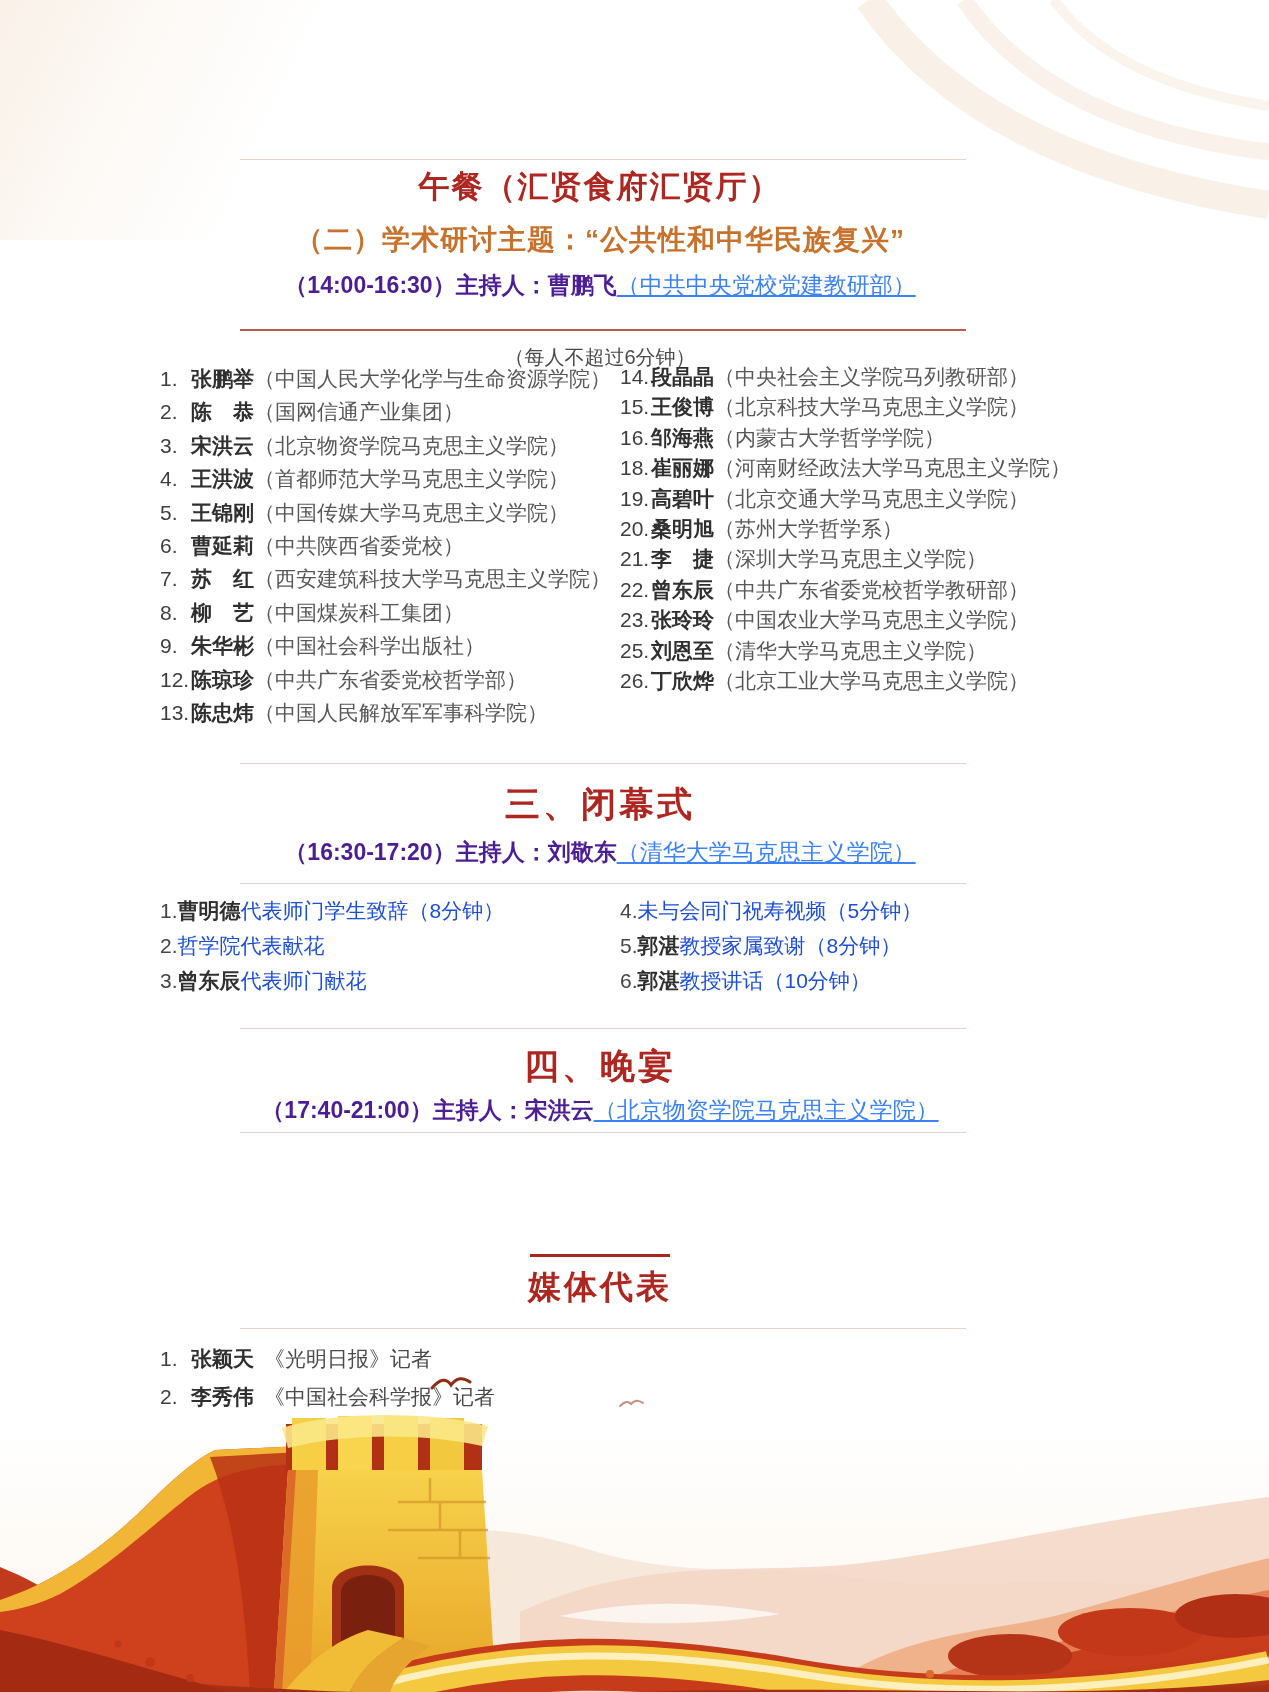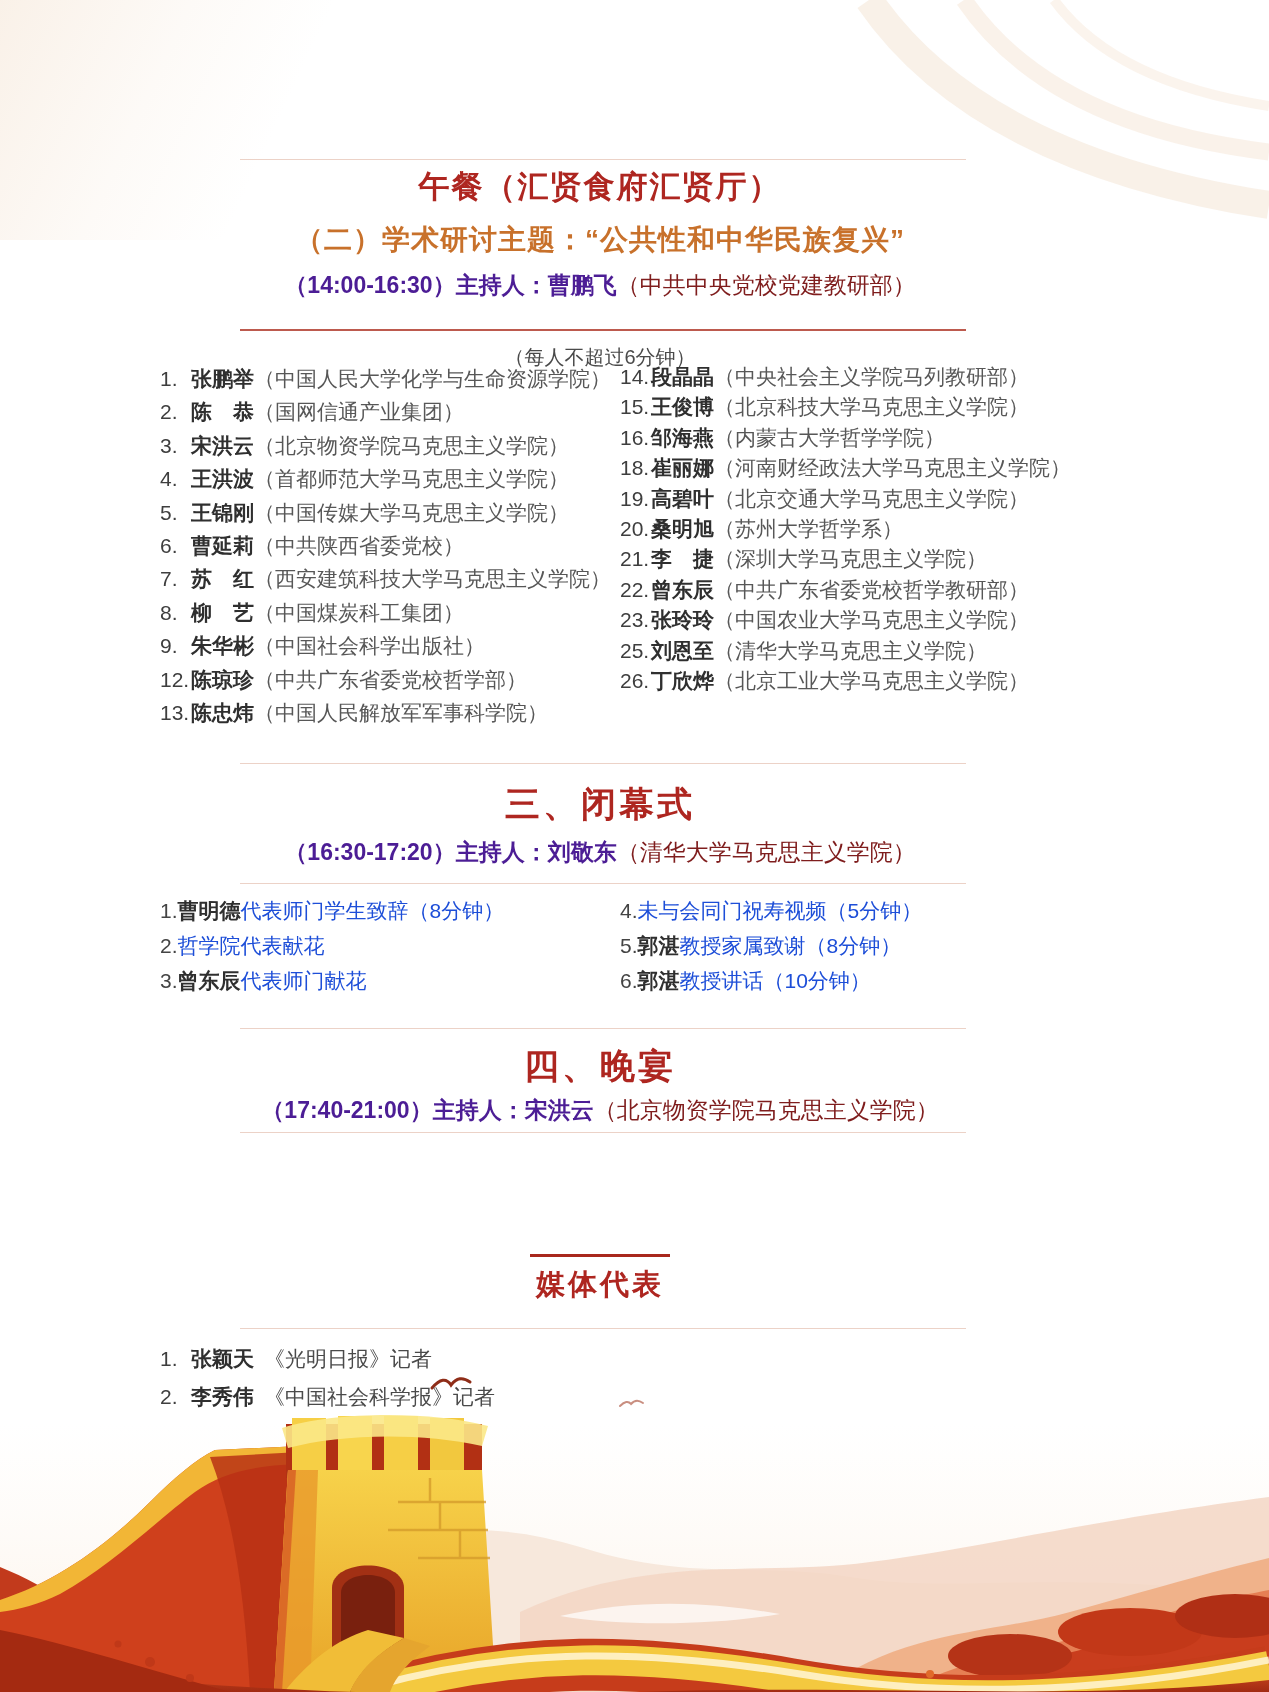--- a/index.html
+++ b/index.html
@@ -27,23 +27,23 @@
   .centered { position:absolute; left:160px; width:880px; text-align:center; z-index:2; }
   .title-red  { color:#ae2620; font-weight:700; letter-spacing:2px; }
   .lunch-title   { top:166px; font-size:31px; }
   .sem-subtitle  { top:221px; font-size:28px; color:#c8712b; font-weight:700; letter-spacing:1px; }
   .host-line     { font-size:23px; color:#3d3d3d; white-space:nowrap; }
   .sem-host      { top:270px; }
   .closing-title { top:781px; font-size:35px; letter-spacing:3px; }
   .closing-host  { top:837px; }
   .dinner-title  { top:1043px; font-size:35px; letter-spacing:3px; }
   .dinner-host   { top:1095px; }
-  .media-title   { top:1265px; font-size:29px; letter-spacing:3px; }
+  .media-title   { top:1265px; font-size:33px; letter-spacing:3px; }
   .host-line .t, .host-line .h { font-weight:700; color:#4c1d95; }
-  .host-line .a { font-weight:400; color:#7f1d1d; }
+  .host-line .a { font-weight:400; color:#3b82f6;text-decoration:underline; }
   .note { top:344px; font-size:20px; color:#4a4a4a; }
 
   
   .twocol { position:absolute; left:160px; width:960px; display:flex; z-index:2; }
   .speakers { top:362px; }
   .col-l { width:460px; }
   .col-r { width:500px; }
   .srow { white-space:nowrap; font-size:21px; }
   .col-l .srow { height:33.4px; line-height:33.4px; }
   .col-r .srow { height:30.4px; line-height:30.4px; }

